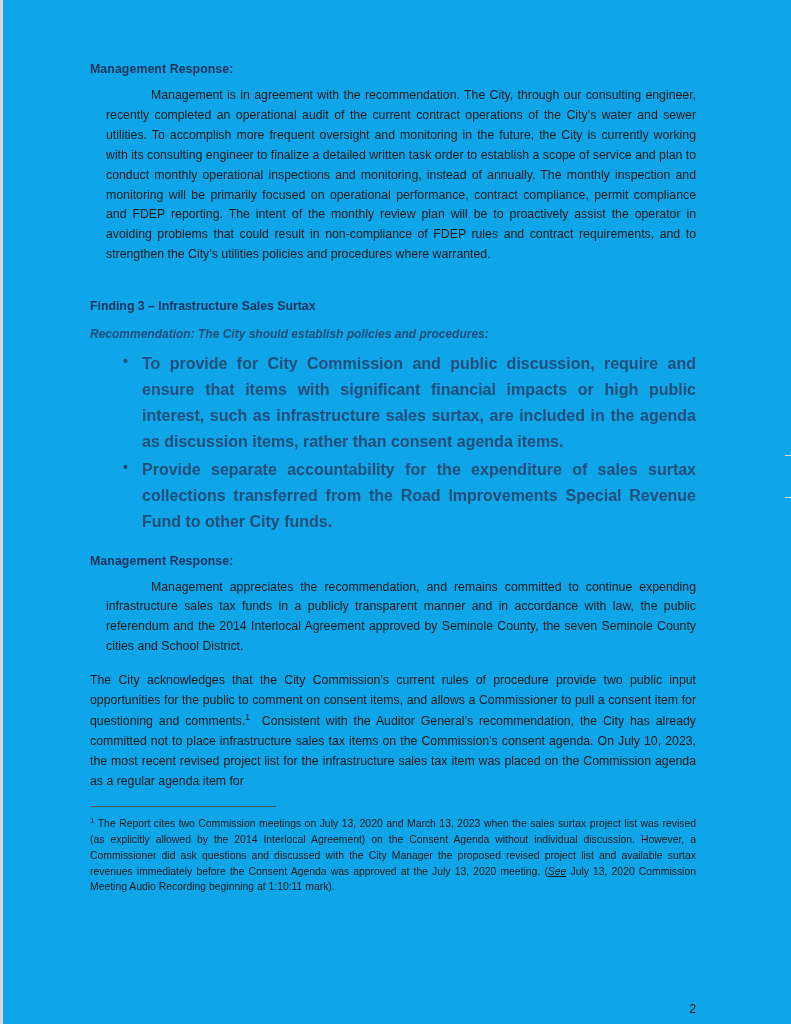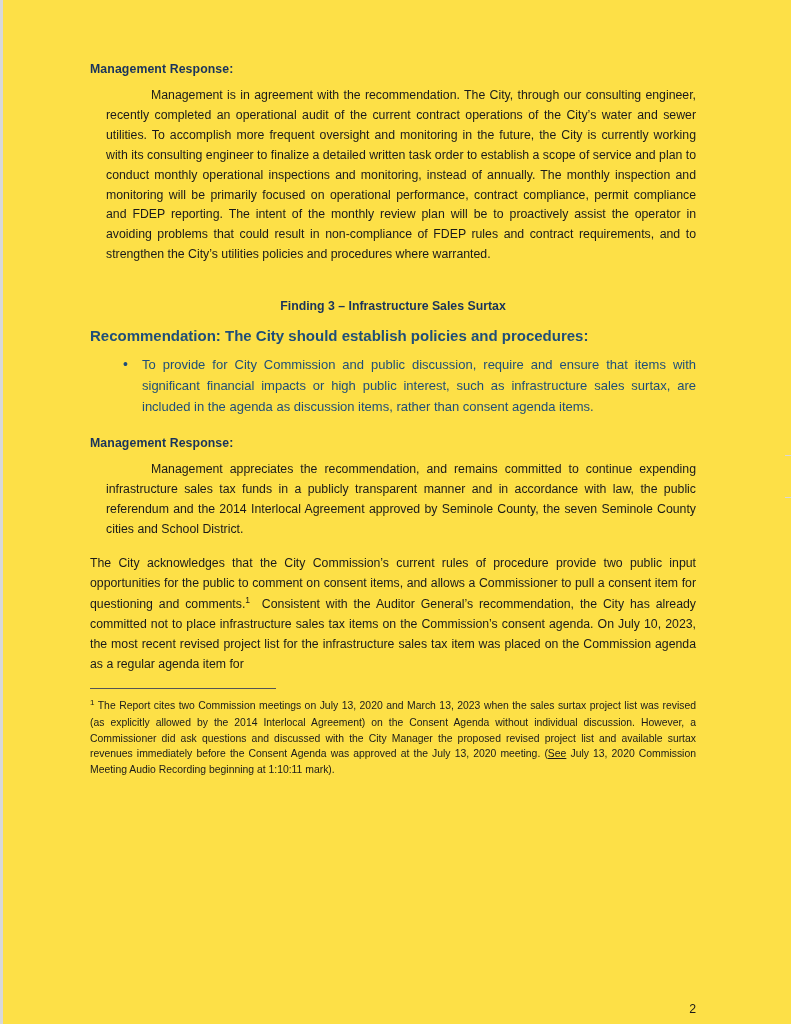--- a/index.html
+++ b/index.html
@@ -13,21 +13,21 @@
     font-family: "Liberation Sans", sans-serif;
     color: #1a1a1a;
     position: relative;
     overflow: hidden;
   }
   .page {
     position: absolute;
     left: 0; top: 0;
     width: 791px;
     height: 1024px;
-    background: #fde047;
+    background: #0ea5e9;
   }
   .content {
     position: absolute;
     left: 90px;
     top: 62px;
     width: 606px;
   }
   .heading {
     font-weight: bold;
     font-size: 12.3px;
@@ -48,37 +48,37 @@
   }
   .spacer-lg { height: 30px; }
   .spacer-md { height: 17px; }
   .spacer-sm { height: 10px; }
 
   .finding-heading {
     font-weight: bold;
     font-size: 12.3px;
     color: #19335c;
     margin: 0 0 14px 0;
-    text-align: center;
   }
   .recommendation {
     font-weight: bold;
-    font-size: 15px;
+    font-size: 12px;
     color: #1f4e79;
     margin: 0 0 10px 0;
+    font-style: italic;
   }
   ul.rec-list {
     margin: 0 0 0 0;
     padding-left: 52px;
     list-style: none;
   }
   ul.rec-list li {
     position: relative;
-    font-weight: normal;
-    font-size: 13px;
+    font-weight: bold;
+    font-size: 16px;
     color: #1f4e79;
     line-height: 1.62;
     text-align: justify;
     margin-bottom: 2px;
     padding-left: 0;
   }
   ul.rec-list li::before {
     content: "\2022";
     position: absolute;
     left: -19px;
@@ -96,21 +96,21 @@
     font-size: 10.4px;
     line-height: 1.52;
     text-align: justify;
     color: #1a1a1a;
     margin: 0;
   }
   .footnote .marker {
     vertical-align: super;
     font-size: 8px;
   }
-  .underline { text-decoration: underline; }
+  .underline { text-decoration: underline; font-style: italic; }
   sup.fn-ref {
     font-size: 8.5px;
     vertical-align: super;
   }
   .page-number {
     position: absolute;
     left: 0;
     top: 940px;
     width: 606px;
     text-align: right;
@@ -141,20 +141,21 @@
     <p class="para indent">Management is in agreement with the recommendation. The City, through our consulting engineer, recently completed an operational audit of the current contract operations of the City’s water and sewer utilities. To accomplish more frequent oversight and monitoring in the future, the City is currently working with its consulting engineer to finalize a detailed written task order to establish a scope of service and plan to conduct monthly operational inspections and monitoring, instead of annually. The monthly inspection and monitoring will be primarily focused on operational performance, contract compliance, permit compliance and FDEP reporting. The intent of the monthly review plan will be to proactively assist the operator in avoiding problems that could result in non-compliance of FDEP rules and contract requirements, and to strengthen the City’s utilities policies and procedures where warranted.</p>
 
     <div class="spacer-lg"></div>
 
     <h2 class="finding-heading">Finding 3 – Infrastructure Sales Surtax</h2>
 
     <p class="recommendation">Recommendation:  The City should establish policies and procedures:</p>
 
     <ul class="rec-list">
       <li>To provide for City Commission and public discussion, require and ensure that items with significant financial impacts or high public interest, such as infrastructure sales surtax, are included in the agenda as discussion items, rather than consent agenda items.</li>
+      <li>Provide separate accountability for the expenditure of sales surtax collections transferred from the Road Improvements Special Revenue Fund to other City funds.</li>
     </ul>
 
     <div class="spacer-md"></div>
 
     <h2 class="heading">Management Response:</h2>
 
     <p class="para indent">Management appreciates the recommendation, and remains committed to continue expending infrastructure sales tax funds in a publicly transparent manner and in accordance with law, the public referendum and the 2014 Interlocal Agreement approved by Seminole County, the seven Seminole County cities and School District.</p>
 
     <div class="spacer-sm"></div>
 

